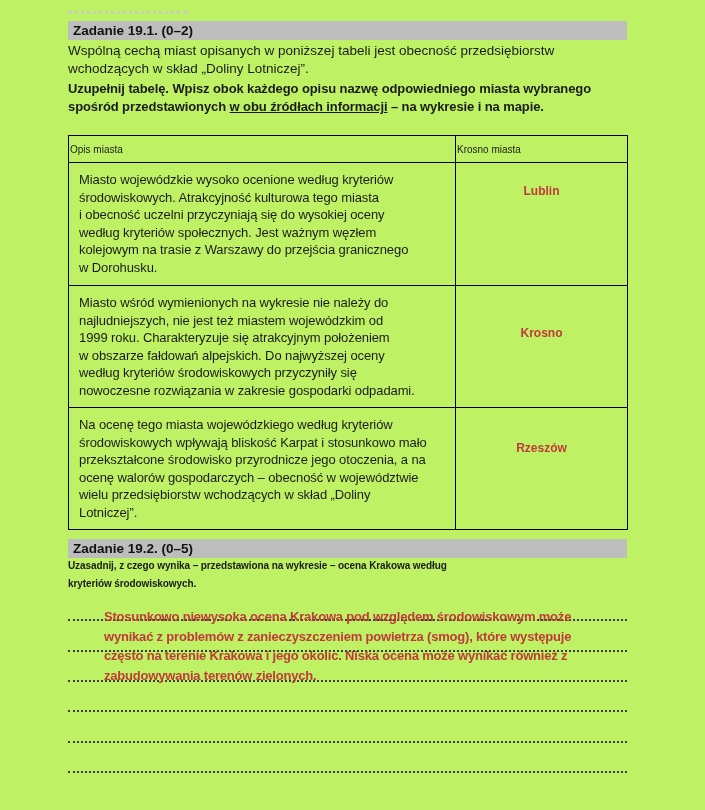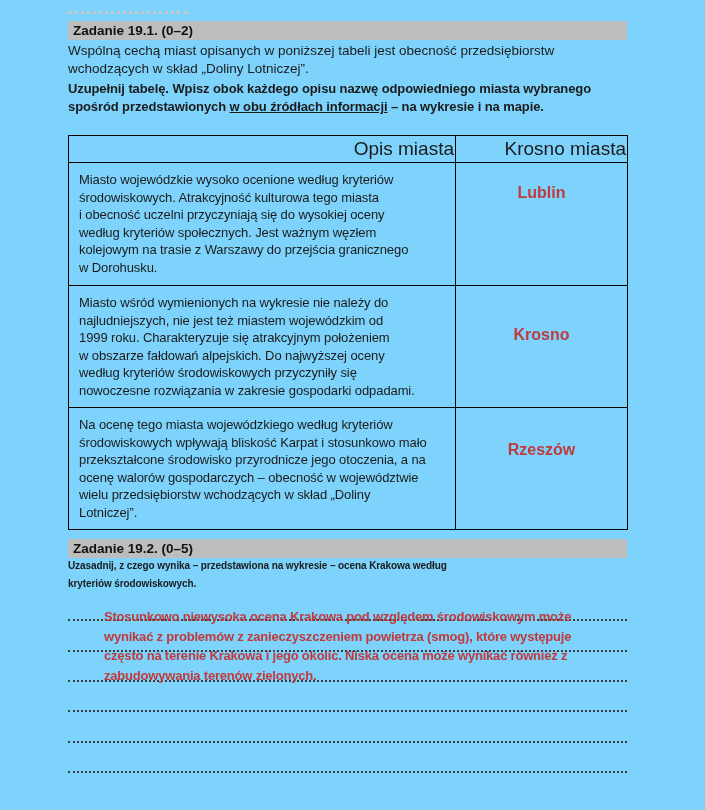--- a/index.html
+++ b/index.html
@@ -3,21 +3,21 @@
 <meta charset="utf-8">
 <style>
   html, body { margin: 0; padding: 0; background: #ffffff; }
   body {
     width: 705px; height: 810px;
     font-family: "Liberation Sans", "DejaVu Sans", sans-serif;
     color: #1b1b1b;
     position: relative;
     overflow: hidden;
   }
-  .page { position: relative; width: 705px; height: 810px; background: #7dd3fc; }
+  .page { position: relative; width: 705px; height: 810px; background: #bef264; }
 
   .remnant {
     position: absolute; left: 68px; top: 11px; width: 120px; height: 0;
     border-top: 3px dotted #c9c9c9;
   }
 
   .task-bar {
     position: absolute; left: 68px; width: 559px; height: 19px;
     background: #bdbdbd;
     font-size: 13.5px; font-weight: bold; line-height: 19px;
@@ -39,31 +39,31 @@
 
   table.city-table {
     position: absolute; left: 68px; top: 135px; width: 559px;
     border-collapse: collapse; table-layout: fixed;
   }
   .city-table th, .city-table td {
     border: 1.5px solid #000;
     box-sizing: border-box;
   }
   .city-table th {
-    height: 27px; font-weight: normal; font-size: 19px;
-    text-align: right; vertical-align: middle;
+    height: 27px; font-weight: normal; font-size: 10px;
+    text-align: left; vertical-align: middle;
   }
   .city-table td.desc {
     font-size: 13px; line-height: 17.5px;
     padding: 8px 10px; vertical-align: top; text-align: left;
     white-space: pre-line; letter-spacing: -0.1px; margin-top: 28px;
   }
   .city-table td.ans {
     text-align: center; vertical-align: top;
-    font-weight: bold; font-size: 16px;
+    font-weight: bold; font-size: 12px;
     color: #c03a3c;
   }
   .row1 { height: 123px; }
   .row2 { height: 116px; }
   .row3 { height: 122px; }
   td.a0 { padding-top: 21px; }
   td.a1 { padding-top: 40px; }
   td.a2 { padding-top: 33px; }
 
   .answer-area {

